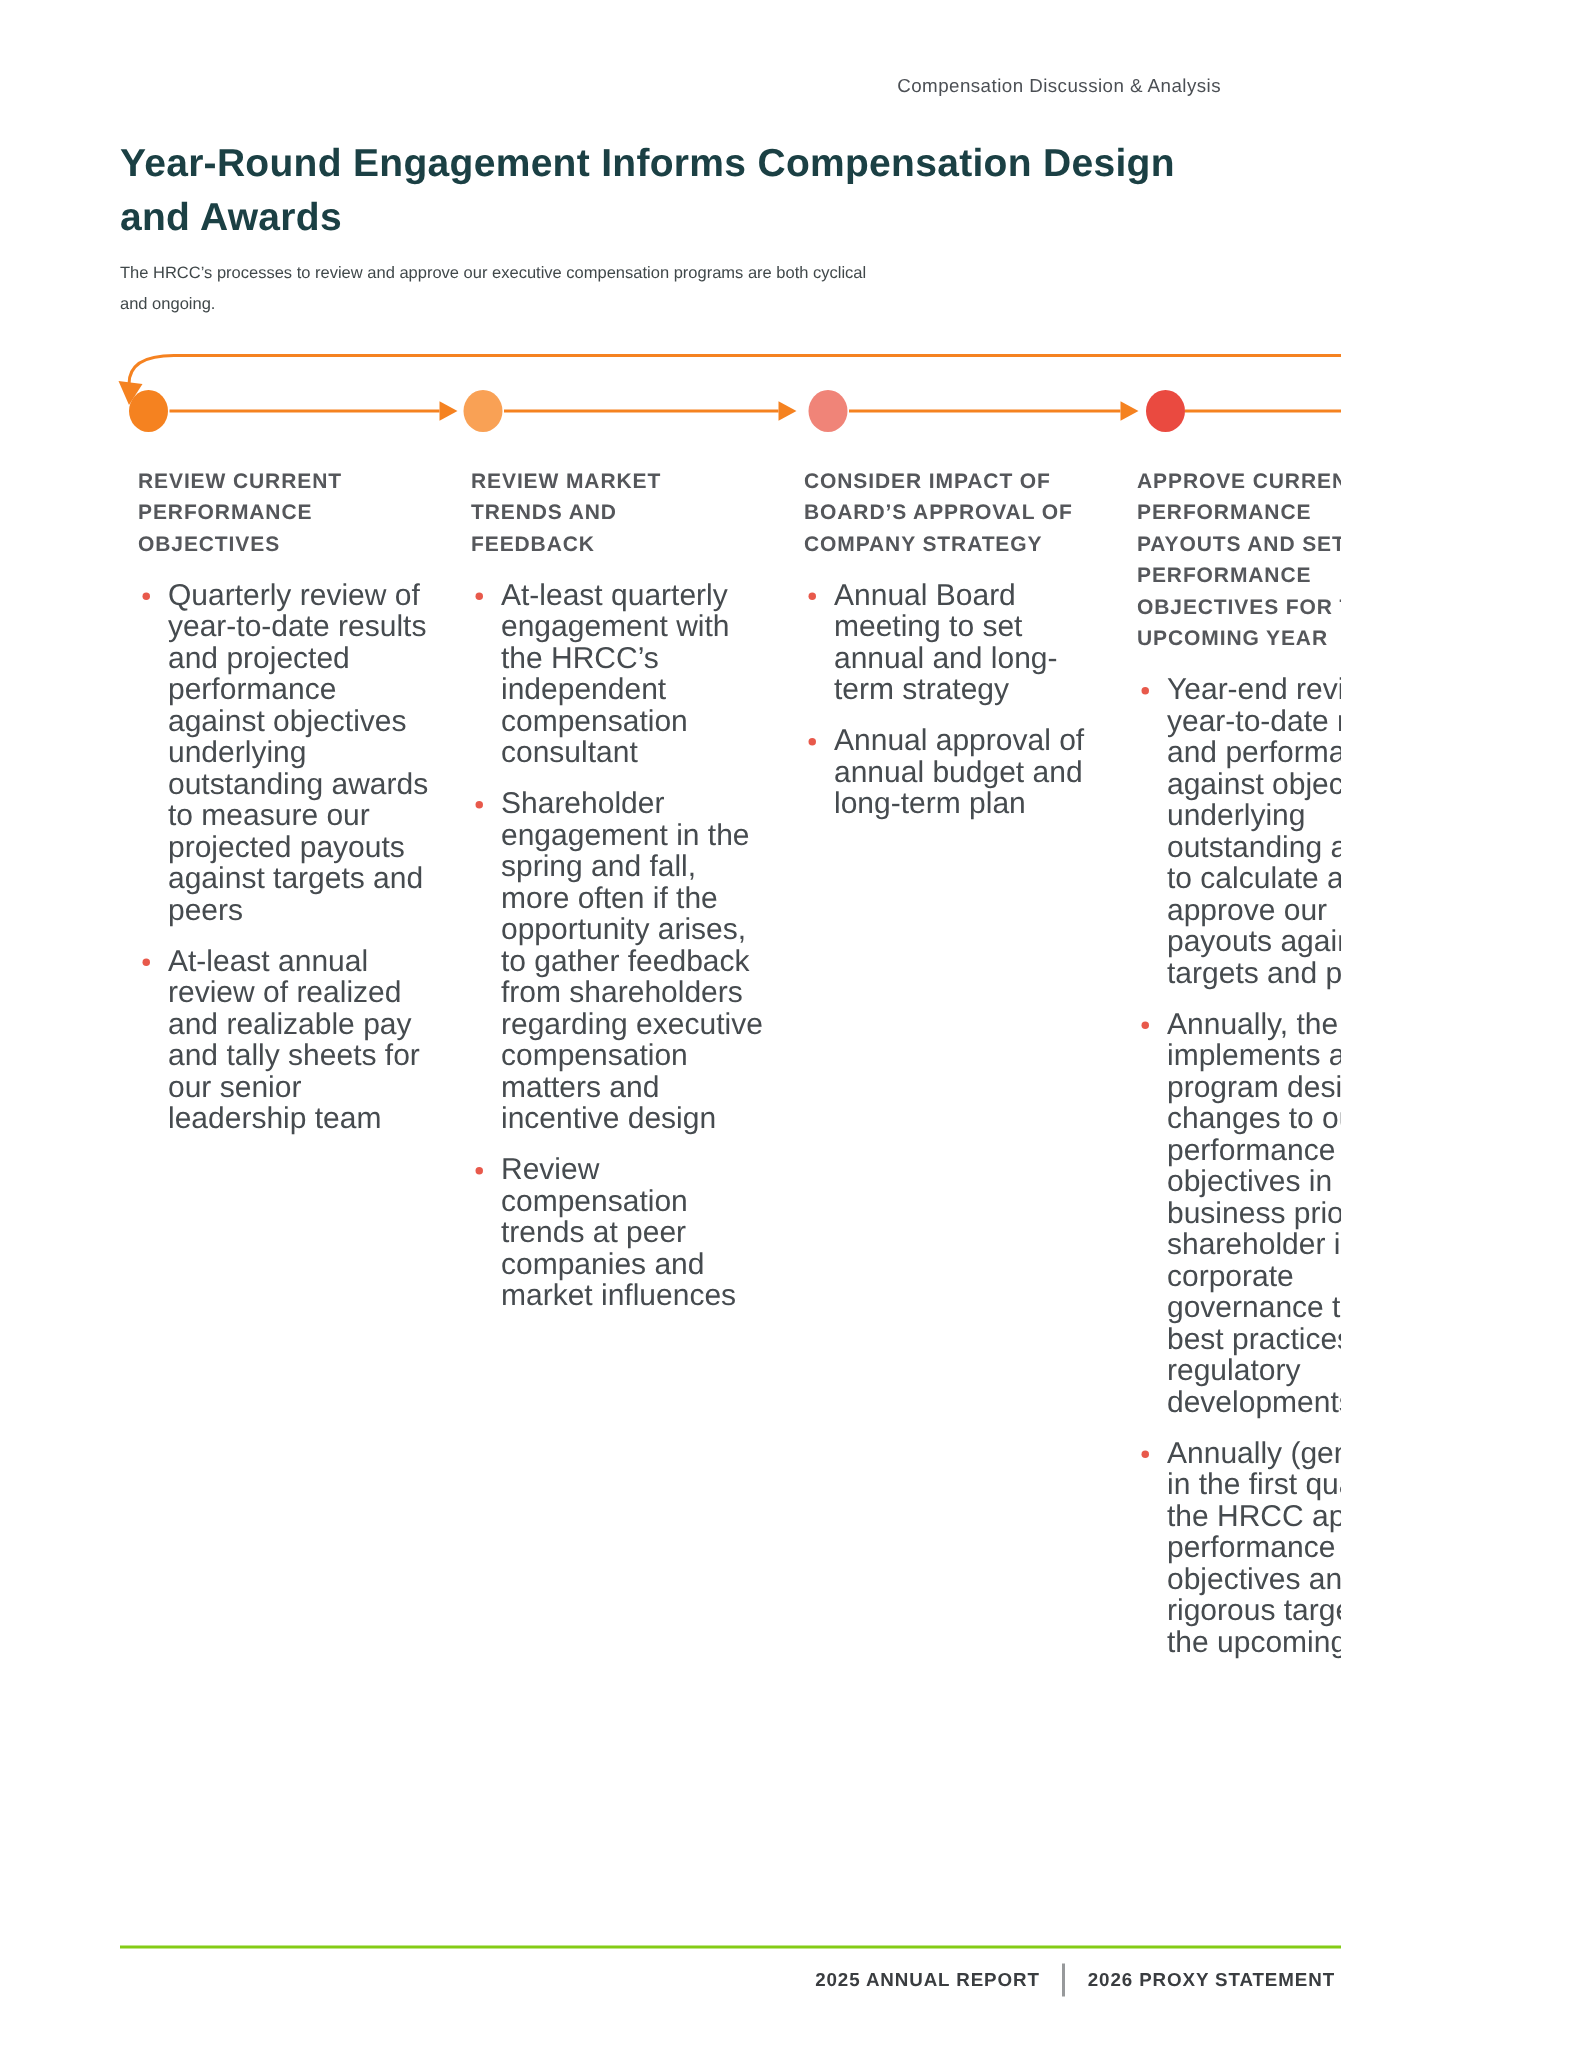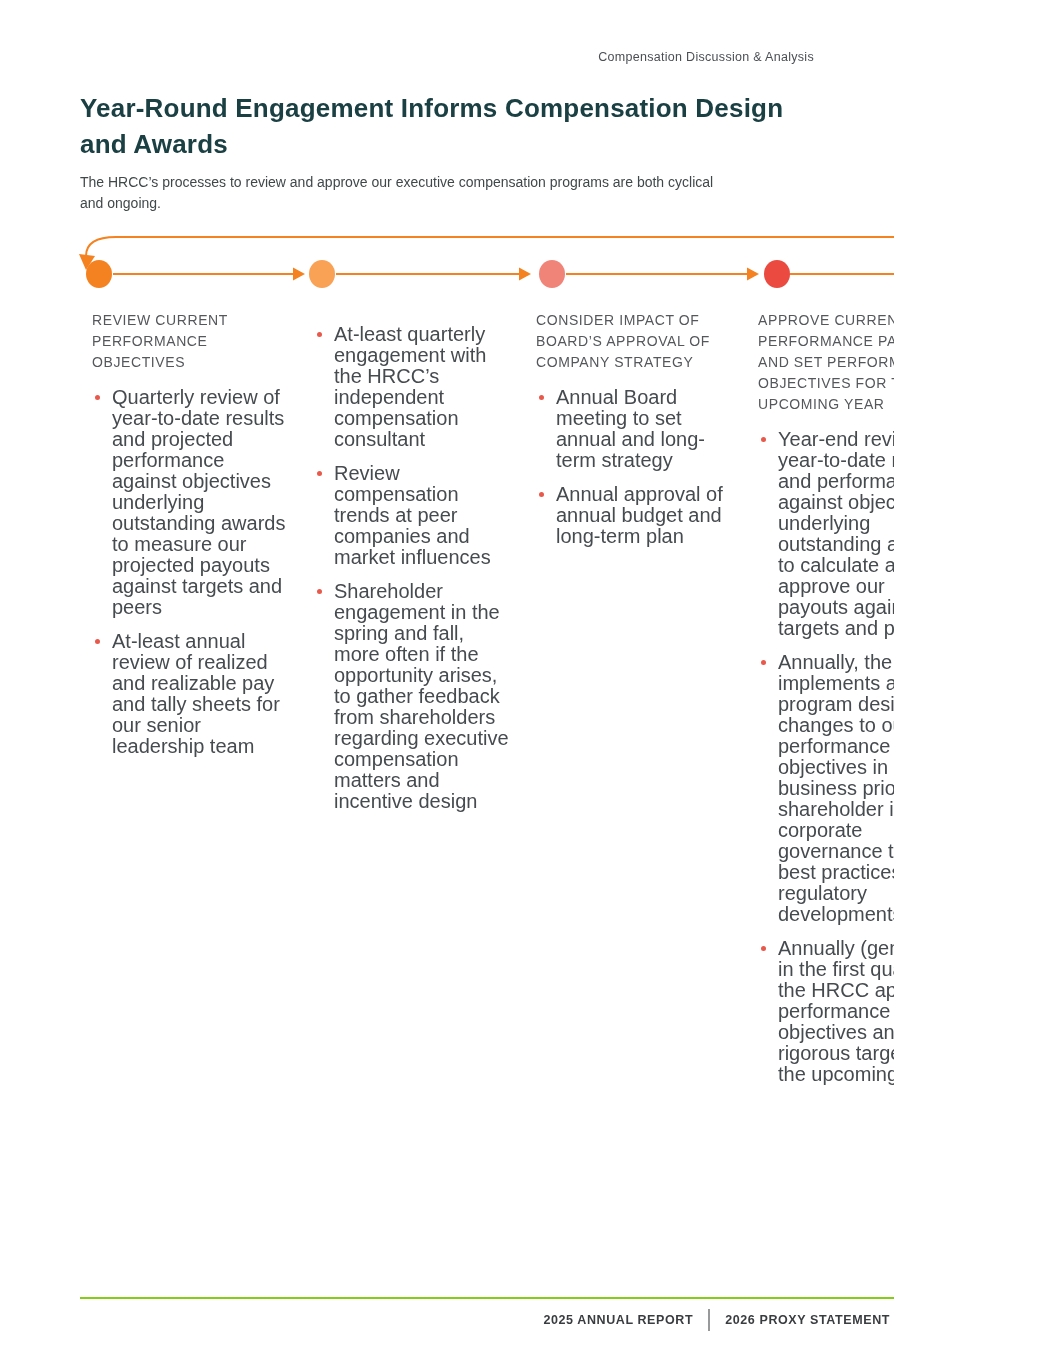--- a/index.html
+++ b/index.html
@@ -33,21 +33,21 @@
     font-weight: bold;
     color: #1B4044;
     white-space: pre-line;
     letter-spacing: 0.2px;
   }
   .intro {
     position: absolute;
     top: 172px;
     left: 80px;
     width: 860px;
-    font-size: 14px;
+    font-size: 11px;
     line-height: 21px;
     color: #40484A;
     white-space: pre-line;
   }
   .timeline {
     position: absolute;
     top: 228px;
     left: 0;
     width: 1048px;
     height: 90px;
@@ -56,21 +56,21 @@
     position: absolute;
     top: 310px;
     left: 92px;
     width: 866px;
     display: grid;
     grid-template-columns: repeat(4, 200px);
     column-gap: 22px;
   }
   .col h2 {
     font-size: 14px;
-    font-weight: 400;
+    font-weight: 700;
     line-height: 21px;
     letter-spacing: 0.6px;
     color: #55575B;
     text-transform: uppercase;
   }
   .col:nth-child(1) h2 { max-width: 170px; }
   .col:nth-child(2) h2 { max-width: 150px; }
   .col:nth-child(3) h2 { max-width: 200px; }
   .col:nth-child(4) h2 { max-width: 190px; }
   .col ul {
@@ -181,32 +181,33 @@
             <span>Quarterly review of year-to-date results and projected performance against objectives underlying outstanding awards to measure our projected payouts against targets and peers</span>
           </li>
         <li>
             <span class="blt"></span>
             <span>At-least annual review of realized and realizable pay and tally sheets for our senior leadership team</span>
           </li>
       </ul>
     </div>
 
     <div class="col">
+      <h2>REVIEW MARKET TRENDS AND FEEDBACK</h2>
       <ul>
         <li>
             <span class="blt"></span>
             <span>At-least quarterly engagement with the HRCC’s independent compensation consultant</span>
           </li>
         <li>
             <span class="blt"></span>
+            <span>Shareholder engagement in the spring and fall, more often if the opportunity arises, to gather feedback from shareholders regarding executive compensation matters and incentive design</span>
+          </li>
+        <li>
+            <span class="blt"></span>
             <span>Review compensation trends at peer companies and market influences</span>
-          </li>
-        <li>
-            <span class="blt"></span>
-            <span>Shareholder engagement in the spring and fall, more often if the opportunity arises, to gather feedback from shareholders regarding executive compensation matters and incentive design</span>
           </li>
       </ul>
     </div>
 
     <div class="col">
       <h2>CONSIDER IMPACT OF BOARD’S APPROVAL OF COMPANY STRATEGY</h2>
       <ul>
         <li>
             <span class="blt"></span>
             <span>Annual Board meeting to set annual and long-term strategy</span>

